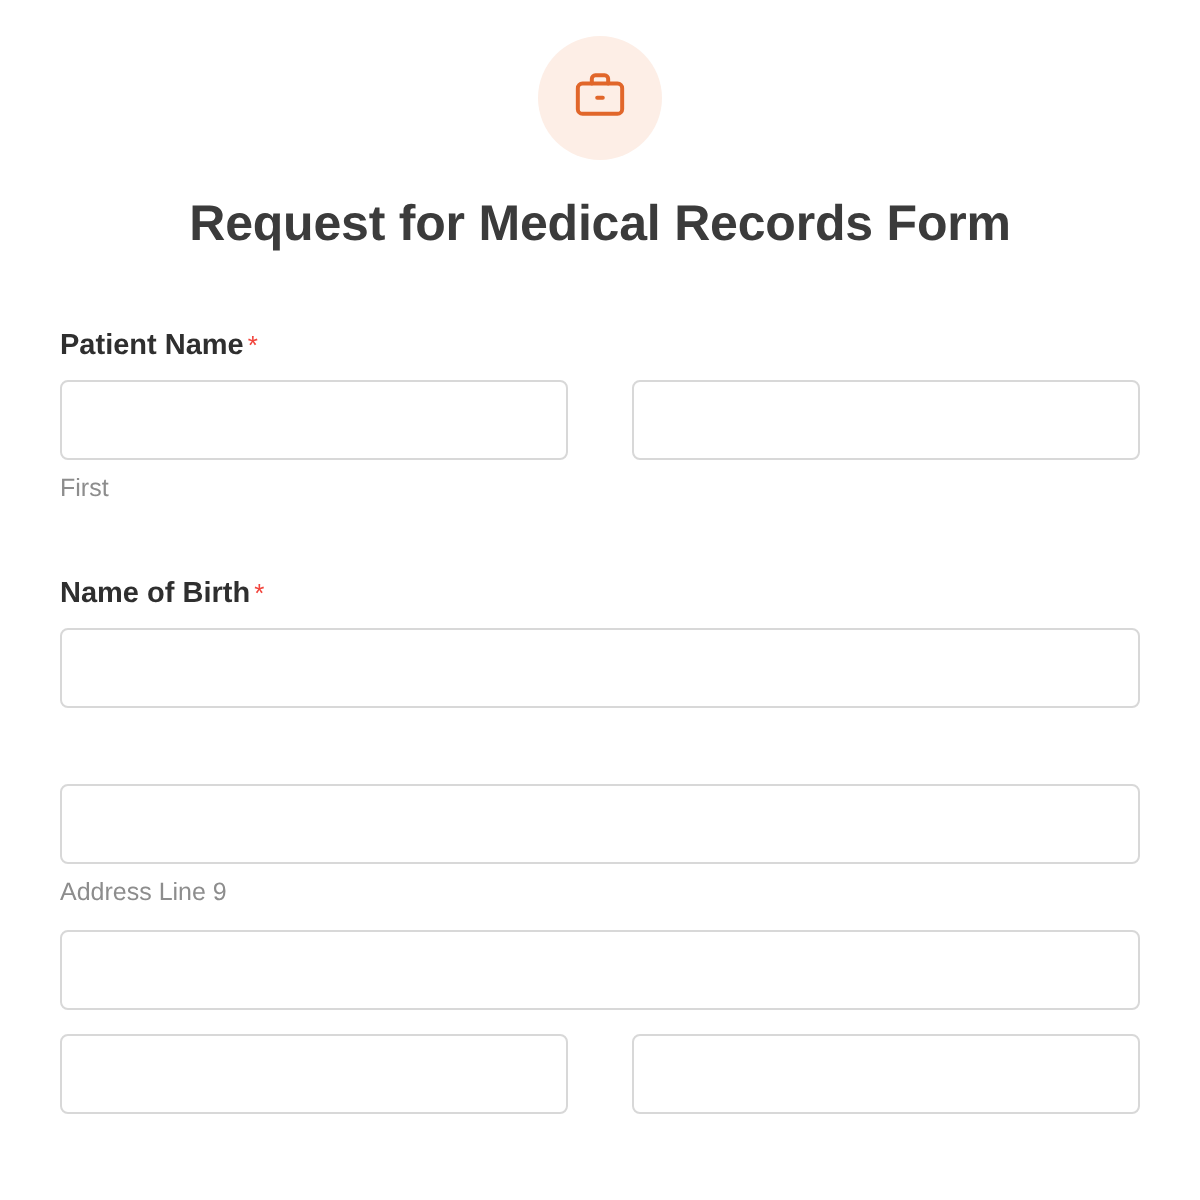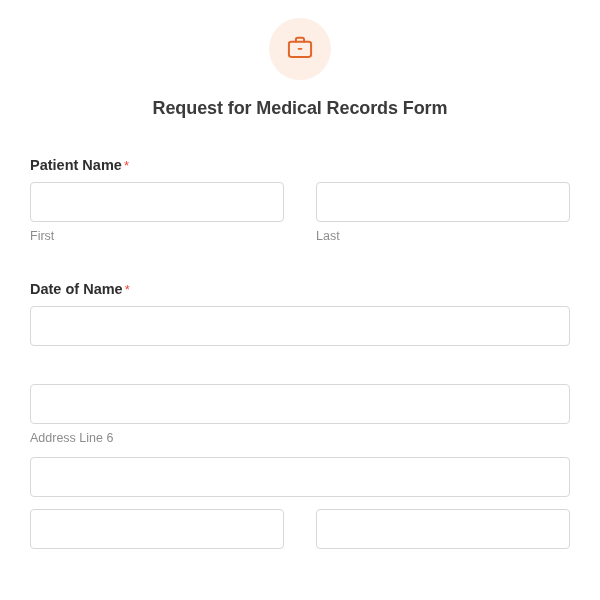--- a/index.html
+++ b/index.html
@@ -30,21 +30,21 @@
     width: 62px;
     height: 62px;
     border-radius: 50%;
     background: #fdeee6;
     display: flex;
     align-items: center;
     justify-content: center;
   }
   .form-title {
     text-align: center;
-    font-size: 18px;
+    font-size: 25px;
     font-weight: bold;
     color: #3b3b3b;
     margin: 12px 0 0 0;
     letter-spacing: -0.1px;
   }
   .field-block {
     margin-top: 38px;
   }
   .field-label {
     font-size: 14.5px;
@@ -112,35 +112,34 @@
     <span class="field-label">
       <span>Patient Name</span><span class="req">*</span>
     </span>
     <div class="row2">
       <div class="col">
         <input class="input" type="text" value="" placeholder="" style="">
         <span class="sublabel">First</span>
       </div>
       <div class="col">
         <input class="input" type="text" value="" placeholder="" style="">
-        <span class="sublabel">Last</span>
       </div>
     </div>
   </div>
 
   <div class="field-block">
     <span class="field-label">
-      <span>Date of Name</span><span class="req">*</span>
+      <span>Name of Birth</span><span class="req">*</span>
     </span>
     <input class="input" type="text" value="" placeholder="" style="">
   </div>
 
   <div class="field-block">
     <input class="input" type="text" value="" placeholder="" style="">
-    <span class="sublabel">Address Line 6</span>
+    <span class="sublabel">Address Line 9</span>
 
     <div class="spacer-sm"></div>
 
     <input class="input" type="text" value="" placeholder="" style="">
 
     <div class="spacer-sm"></div>
 
     <div class="row2">
       <div class="col">
         <input class="input" type="text" value="" placeholder="" style="">

